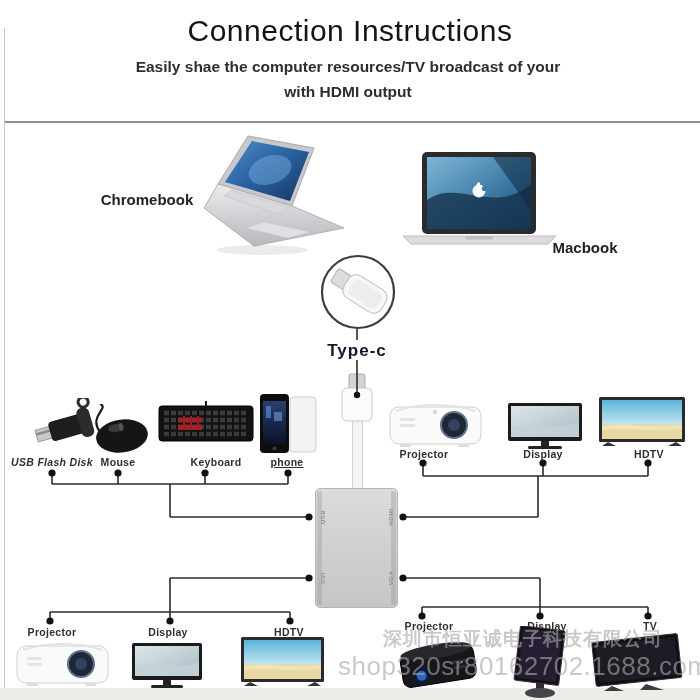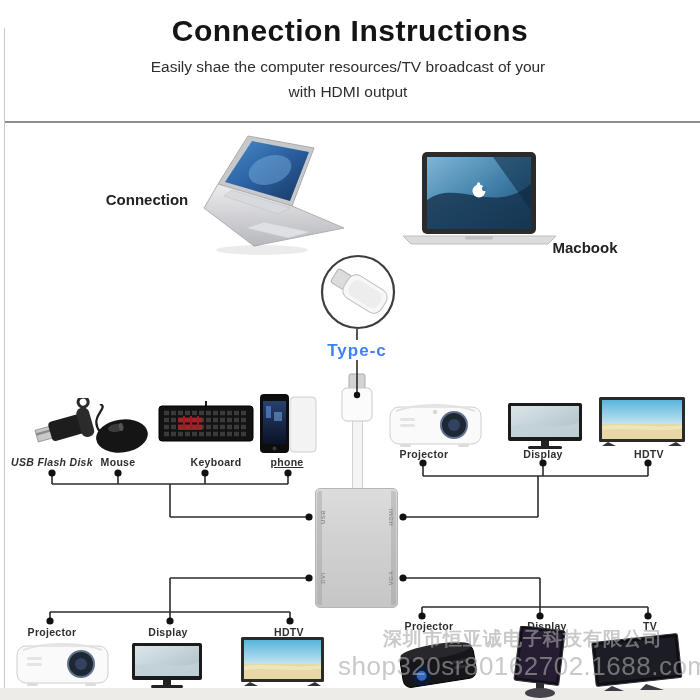--- a/index.html
+++ b/index.html
@@ -2,31 +2,31 @@
 <html><head>
 <meta charset="utf-8">
 <style>
   html,body { margin:0; padding:0; background:#fff; }
   .stage {
     position:relative; width:700px; height:700px; background:#ffffff;
     font-family:"Liberation Sans", sans-serif; overflow:hidden;
   }
   .title {
     position:absolute; top:14px; left:0; width:700px; text-align:center;
-    font-size:30px; font-weight:bold; color:#141414; letter-spacing:0.5px;
+    font-size:30px; font-weight:normal; color:#141414; letter-spacing:0.5px;
   }
   .subtitle {
     position:absolute; top:54px; left:0; width:696px; text-align:center;
-    font-size:15.5px; font-weight:normal; color:#2e2e2e; line-height:25px;
+    font-size:15.5px; font-weight:bold; color:#2e2e2e; line-height:25px;
   }
   .sep { position:absolute; left:4px; right:0; top:121px; height:2px; background:#8d8d8d; }
   .left-border { position:absolute; left:4px; top:28px; bottom:8px; width:1px; background:#c9c9c9; }
   .bottom-strip { position:absolute; left:0; right:0; bottom:0; height:12px; background:#edece8; }
   .laptop-label { position:absolute; font-size:15px; font-weight:bold; color:#222; transform:translateX(-50%); white-space:nowrap; }
-  .typec-label { position:absolute; font-size:17px; font-weight:bold; color:#3b82f6; transform:translateX(-50%); letter-spacing:1px;text-align:right; }
+  .typec-label { position:absolute; font-size:17px; font-weight:bold; color:#0f172a; transform:translateX(-50%); letter-spacing:1px;text-align:right; }
   .dev-label {
     position:absolute; transform:translateX(-50%); font-size:10.5px; font-weight:bold;
     color:#2e2e2e; white-space:nowrap; letter-spacing:0.3px;
   }
   .hub {
     position:absolute; left:315px; top:488px; width:83px; height:120px;
     background:linear-gradient(180deg,#dcdcdc 0%, #d2d2d2 40%, #c6c6c6 100%);
     border:1px solid #b5b5b5; border-radius:5px; box-sizing:border-box; z-index:3;
   }
   .hub-edge { position:absolute; top:2px; bottom:2px; width:5px; background:linear-gradient(180deg,#c2c2c2,#b4b4b4); }
@@ -59,21 +59,21 @@
 
   <div class="title">Connection Instructions</div>
   <div class="subtitle">
     <div>Easily shae the computer resources/TV broadcast of your</div>
     <div>with HDMI output</div>
   </div>
   <div class="sep"></div>
   <div class="left-border"></div>
   <div class="bottom-strip"></div>
 
-  <div class="laptop-label" style="left:147px; top:191px;">Connection</div>
+  <div class="laptop-label" style="left:147px; top:191px;">Chromebook</div>
   <div class="laptop-label" style="left:585px; top:191px;margin-top:48px;">Macbook</div>
 
   <svg class="img" style="left:192px; top:132px;" width="158" height="128" viewBox="0 0 158 128">
     <defs>
       <linearGradient id="cbscr" x1="0" y1="0" x2="1" y2="1">
         <stop offset="0" stop-color="#4a8cc8"></stop>
           <stop offset="0.5" stop-color="#2a5fa0"></stop>
           <stop offset="1" stop-color="#16365f"></stop>
       </linearGradient>
       <linearGradient id="cbbase" x1="0" y1="0" x2="0" y2="1">

